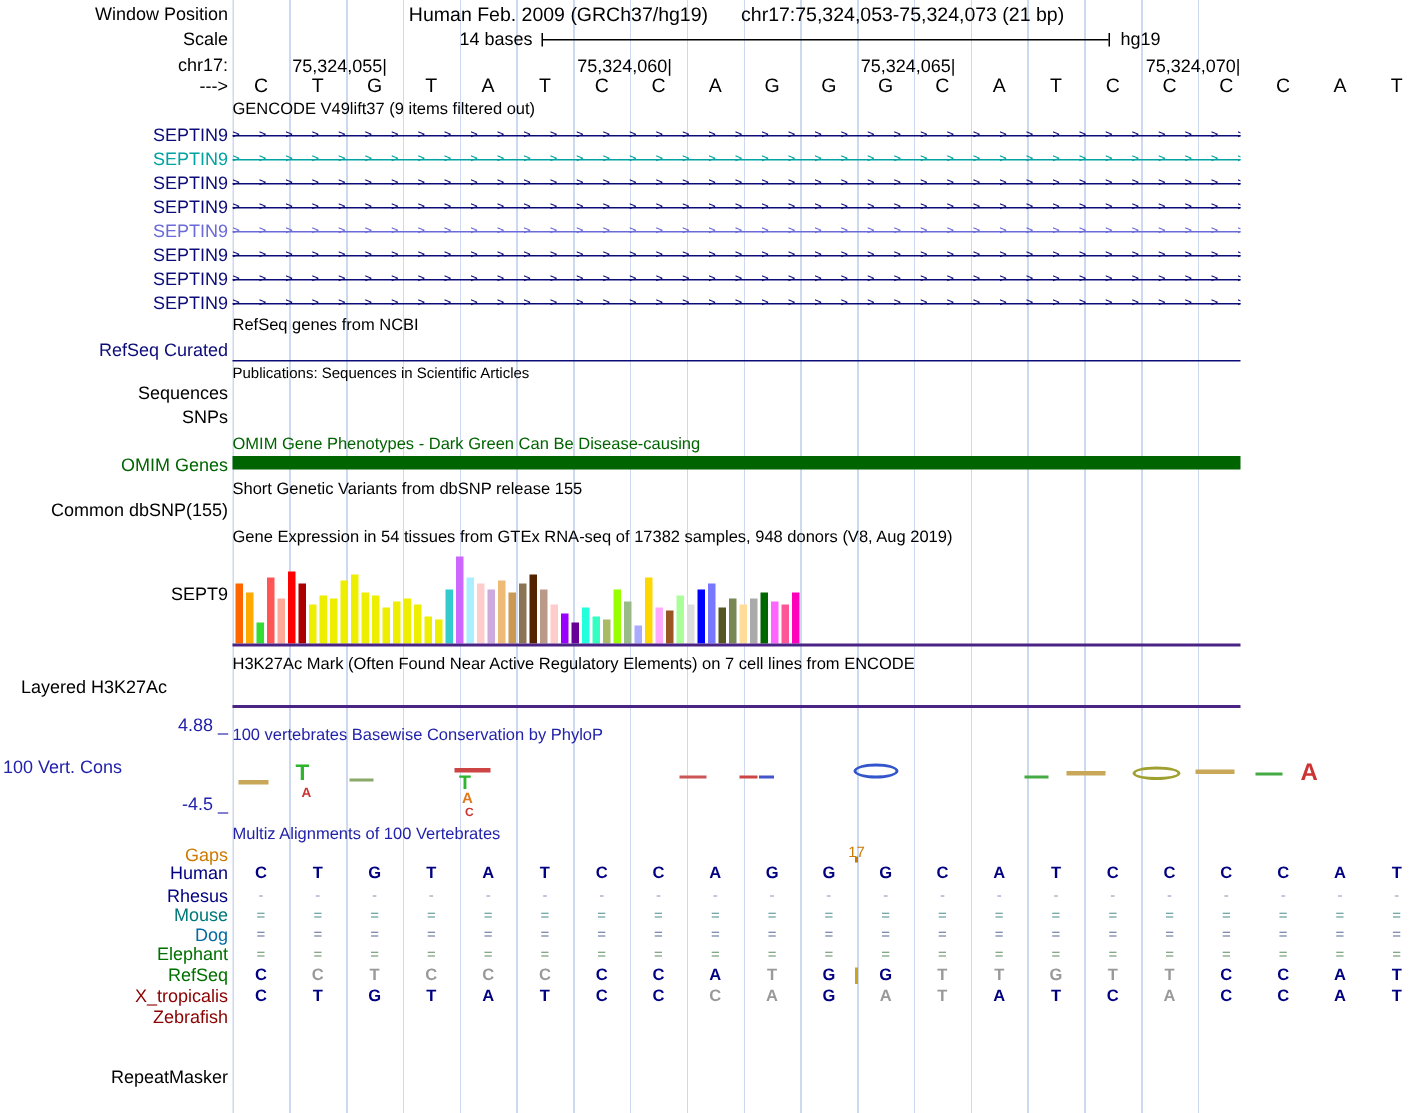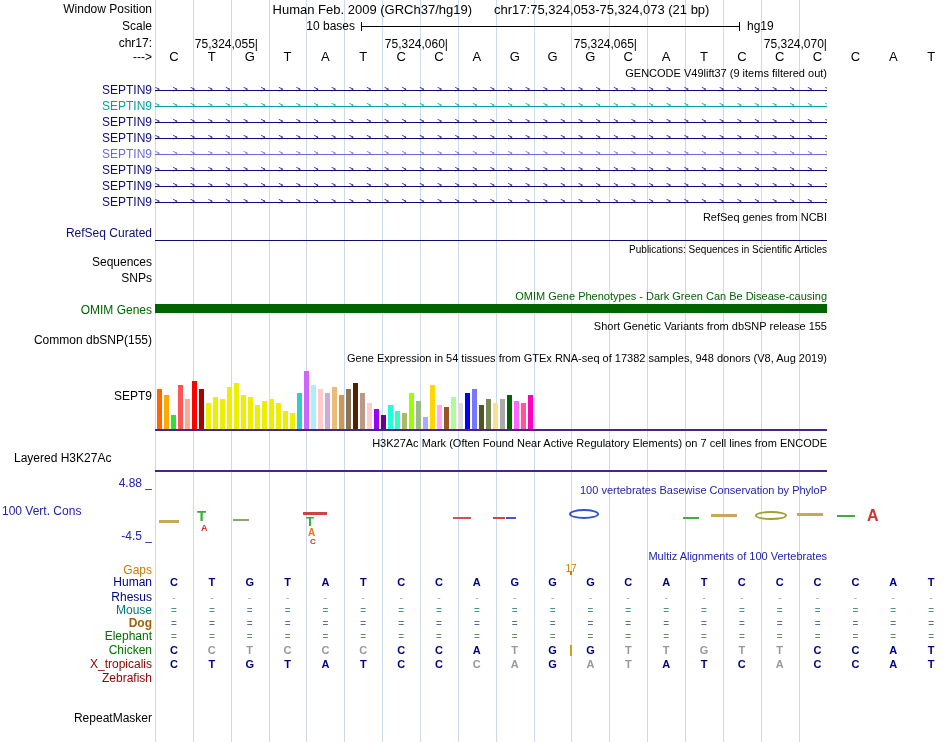--- a/index.html
+++ b/index.html
@@ -7,21 +7,21 @@
   .browser{position:relative;width:950px;height:742px;background:#fff;overflow:hidden;
            font-family:"Liberation Sans","DejaVu Sans",sans-serif;color:#000}
   
   .labels{position:absolute;left:0;top:0;width:155px;height:100%;z-index:3}
   .lab{position:absolute;right:3px;font-size:12px;line-height:13px;white-space:nowrap;color:#000;text-align:center}
   .lab.left{right:auto;text-align:left}
   
   .track{position:absolute;left:155px;top:0;width:672px;height:100%;
          background-image:repeating-linear-gradient(to right,#ccd9ef 0px,#ccd9ef 1px,transparent 1px,transparent 37.857px)}
   .hdr{position:absolute;left:0;width:100%;display:flex;justify-content:center;gap:22px;font-size:13px;white-space:nowrap}
-  .title{position:absolute;left:0;width:100%;text-align:right;font-size:11px;line-height:12px;white-space:nowrap}
+  .title{position:absolute;left:0;width:100%;text-align:left;font-size:11px;line-height:12px;white-space:nowrap}
   .tl{position:absolute;font-size:12px;line-height:13px;white-space:nowrap}
   .coord{position:absolute;top:37px;width:85px;text-align:right;font-size:12px;white-space:nowrap}
   .hline{position:absolute;left:0;width:100%}
   .colchar{position:absolute;top:0;width:38px;text-align:center;font-size:13px;line-height:16px;color:#000}
   .transcript{position:absolute;left:0;width:100%;height:16px;overflow:hidden;white-space:nowrap;
               background:linear-gradient(currentColor,currentColor) 0 50%/100% 1px no-repeat}
   .arrows{display:block;font:8px "DejaVu Sans Mono",monospace;letter-spacing:4px;line-height:15px}
   .mrow{position:absolute;left:0;width:100%;height:13px}
   .mchar{position:absolute;top:0;width:38px;text-align:center;font-size:11px;font-weight:bold;line-height:13px}
   .mglyph{position:absolute;top:0;width:38px;text-align:center;font-size:10px;line-height:13px}
@@ -33,21 +33,21 @@
 
 <div class="browser">
 
   <div class="track" id="track">
 
     <div class="hdr" style="top:2px">
       <span>Human Feb. 2009 (GRCh37/hg19)</span>
       <span>chr17:75,324,053-75,324,073 (21 bp)</span>
     </div>
 
-    <span class="tl" style="top:20px;left:0;width:200px;text-align:right">10 bases</span>
+    <span class="tl" style="top:20px;left:0;width:200px;text-align:right">14 bases</span>
     <div style="position:absolute;top:22px;left:206px;width:379px;height:9px;border-left:1px solid #000;border-right:1px solid #000;background:linear-gradient(#000,#000) 0 50%/100% 1px no-repeat"></div>
     <span class="tl" style="top:20px;left:592px">hg19</span>
 
     <span class="coord" style="left:18px">75,324,055|</span>
     <span class="coord" style="left:208px">75,324,060|</span>
     <span class="coord" style="left:397px">75,324,065|</span>
     <span class="coord" style="left:587px">75,324,070|</span>
 
     <div id="bases-row" style="position:absolute;top:49px;left:0;width:100%;height:16px">
         <span class="colchar" style="left: 0px;">C</span>
@@ -383,19 +383,19 @@
       <span class="lab" style="top: 100px; color: rgb(0, 162, 162);">SEPTIN9</span>
       <span class="lab" style="top: 116px; color: rgb(12, 12, 120);">SEPTIN9</span>
       <span class="lab" style="top: 132px; color: rgb(12, 12, 120);">SEPTIN9</span>
       <span class="lab" style="top: 148px; color: rgb(106, 106, 216);">SEPTIN9</span>
       <span class="lab" style="top: 164px; color: rgb(12, 12, 120);">SEPTIN9</span>
       <span class="lab" style="top: 180px; color: rgb(12, 12, 120);">SEPTIN9</span>
       <span class="lab" style="top: 196px; color: rgb(12, 12, 120);">SEPTIN9</span>
       <span class="lab" style="top: 576px; color: rgb(0, 0, 128);">Human</span>
       <span class="lab" style="top: 591px; color: rgb(0, 0, 128);">Rhesus</span>
       <span class="lab" style="top: 604px; color: rgb(0, 120, 120);">Mouse</span>
-      <span class="lab" style="top: 617px; color: #a16207; font-weight: bold;">Dog</span>
+      <span class="lab" style="top: 617px; color: #0369a1;">Dog</span>
       <span class="lab" style="top: 630px; color: rgb(0, 112, 0);">Elephant</span>
-      <span class="lab" style="top: 644px; color: rgb(0, 112, 0);">Chicken</span>
+      <span class="lab" style="top: 644px; color: rgb(0, 112, 0);">RefSeq</span>
       <span class="lab" style="top: 658px; color: rgb(139, 0, 0);">X_tropicalis</span>
       <span class="lab" style="top: 672px; color: rgb(139, 0, 0);">Zebrafish</span>
     </div>
 </div>
 
 </body></html>

